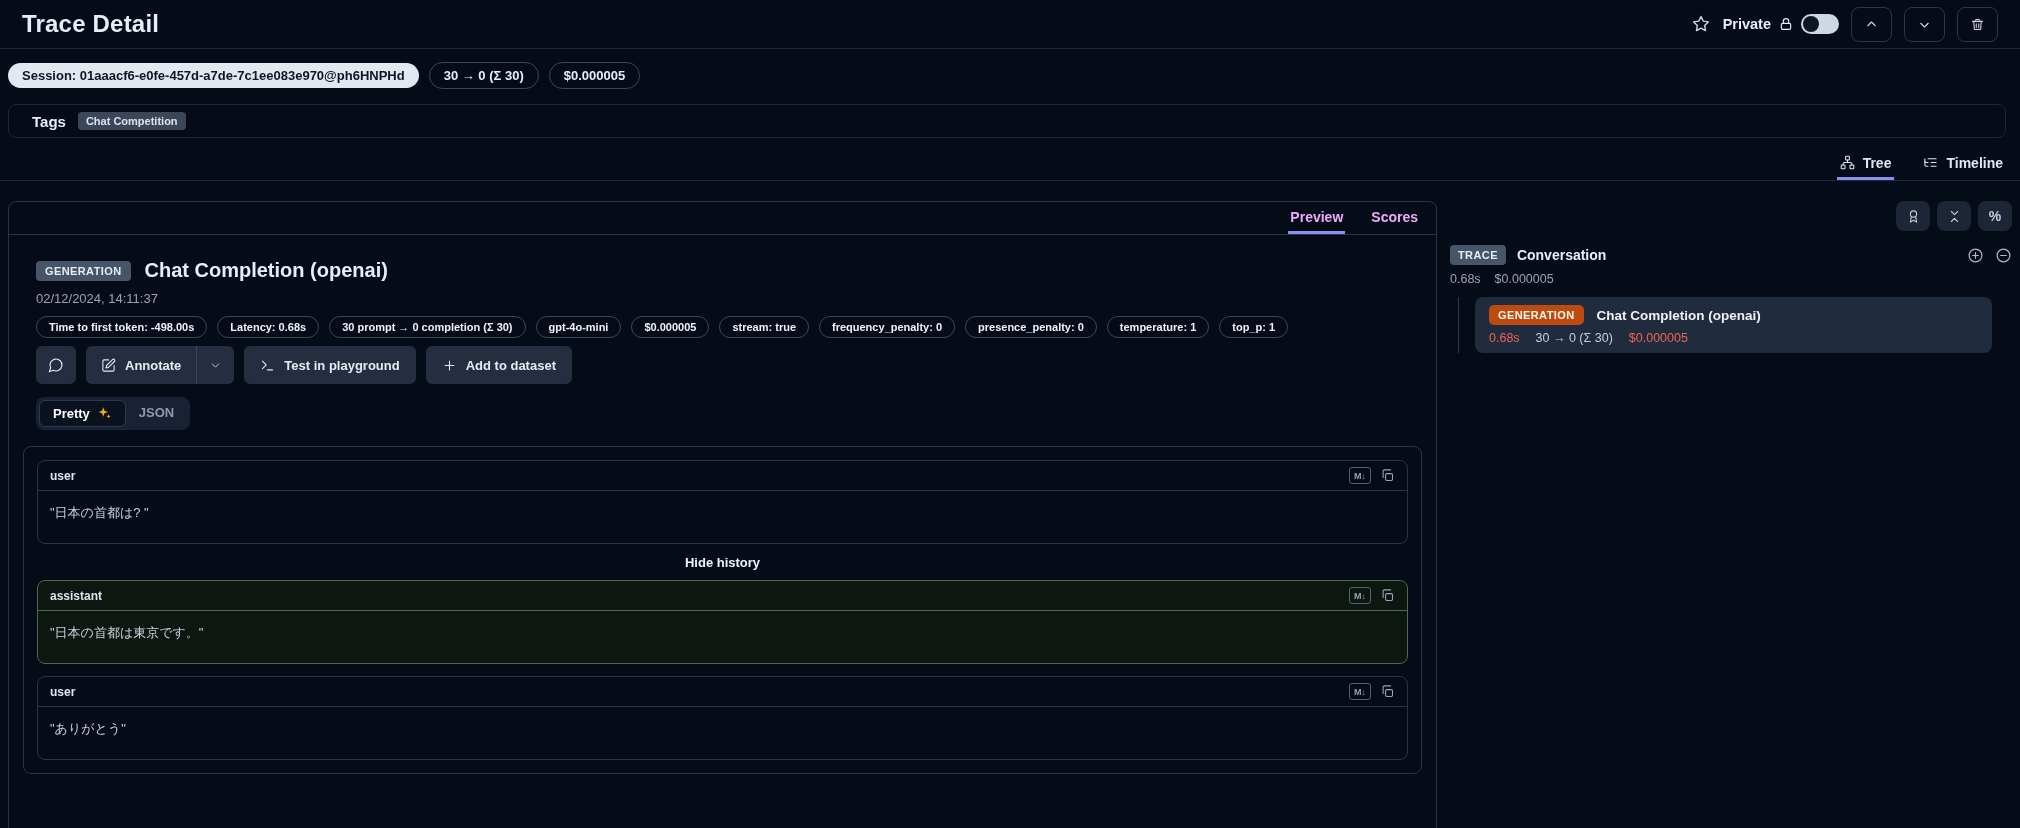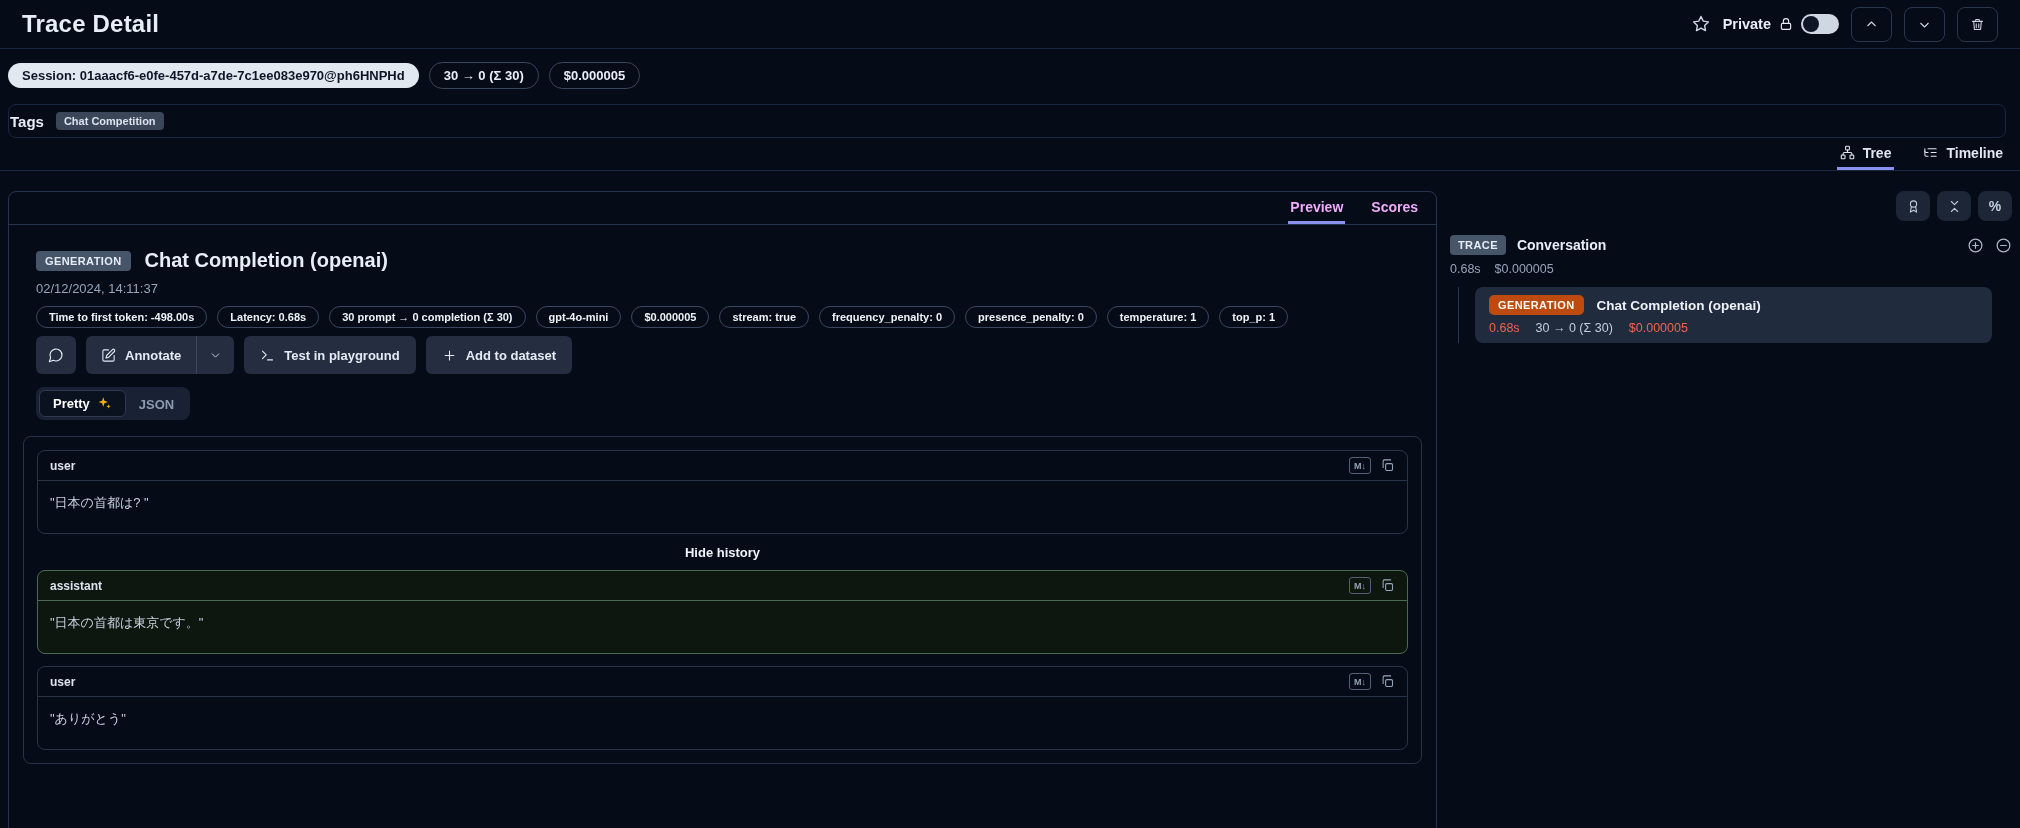--- a/index.html
+++ b/index.html
@@ -26,26 +26,26 @@
   .switch .knob{position:absolute;left:2px;top:2px;width:16px;height:16px;border-radius:50%;background:#0e1626}
   .sqbtn{width:41px;height:35px;border:1px solid #2b374e;border-radius:8px;background:none;color:#cdd6e4;display:flex;align-items:center;justify-content:center;cursor:pointer}
   .divider{height:1px;background:var(--soft-border)}
 
   
   .meta-row{display:flex;gap:10px;align-items:center;margin:13px 0 0 8px}
   .badge-light{background:var(--light-badge);color:#0d1526;font-size:13px;font-weight:600;padding:5px 14px;border-radius:999px;white-space:nowrap}
   .badge-outline{border:1px solid var(--pill-border);color:var(--text);font-size:13px;font-weight:600;padding:5px 14px;border-radius:999px;white-space:nowrap}
 
   
-  .tags-box{margin:15px 14px 0 8px;border:1px solid var(--soft-border);border-radius:8px;height:34px;display:flex;align-items:center;gap:12px;padding:0 1px}
+  .tags-box{margin:15px 14px 0 8px;border:1px solid var(--soft-border);border-radius:8px;height:34px;display:flex;align-items:center;gap:12px;padding:0 23px}
   .tags-box .lbl{font-size:15px;font-weight:700}
   .tag{background:var(--tag-bg);color:#dbe3ee;font-size:11px;font-weight:700;padding:3px 8px;border-radius:4px}
 
   
-  .view-tabs{display:flex;justify-content:flex-end;gap:26px;padding-right:14px;border-bottom:1px solid var(--soft-border);height:33px}
+  .view-tabs{margin-top:10px;display:flex;justify-content:flex-end;gap:26px;padding-right:14px;border-bottom:1px solid var(--soft-border);height:33px}
   .vtab{display:flex;align-items:center;gap:8px;font-size:14px;font-weight:600;color:#dfe7f2;border-bottom:3px solid transparent;padding:0 3px;cursor:pointer}
   .vtab.active{border-bottom-color:var(--accent)}
 
   
   .content{display:flex;align-items:flex-start;gap:13px;padding:20px 8px 0 8px}
   .main-panel{width:1429px;height:700px;border:1px solid var(--panel-border);border-radius:8px;flex:none}
   .ptabs{height:33px;display:flex;justify-content:flex-end;gap:24px;padding-right:16px;border-bottom:1px solid var(--panel-border)}
   .ptab{display:flex;align-items:center;font-size:14px;font-weight:600;color:#f0abfc;border-bottom:3px solid transparent;padding:0 2px;cursor:pointer}
   .ptab.active{border-bottom-color:var(--accent)}
   .panel-body{padding:24px 14px 14px 14px}
@@ -59,21 +59,21 @@
   .pill{border:1px solid var(--pill-border);border-radius:999px;padding:4px 12px;font-size:11px;font-weight:600;color:#eef3f9;white-space:nowrap}
 
   .actions{margin-top:8px;display:flex;gap:10px;align-items:center}
   .abtn{background:var(--btn-bg);border:none;border-radius:6px;height:38px;color:#e4ebf4;font-size:13px;font-weight:600;display:flex;align-items:center;gap:9px;padding:0 16px;cursor:pointer;font-family:inherit}
   .abtn.square{width:40px;justify-content:center;padding:0}
   .split{display:flex;background:var(--btn-bg);border-radius:6px;height:38px;overflow:hidden}
   .split .part{display:flex;align-items:center;gap:9px;padding:0 15px;color:#e4ebf4;font-size:13px;font-weight:600;cursor:pointer}
   .split .sep{width:1px;background:#3a465c;margin:0}
   .split .caret{padding:0 12px;display:flex;align-items:center;cursor:pointer;color:#cdd6e4}
 
-  .fmt-toggle{margin-top:13px;display:inline-flex;background:#192134;border-radius:8px;padding:3px;align-items:flex-end}
+  .fmt-toggle{margin-top:13px;display:inline-flex;background:#192134;border-radius:8px;padding:3px;align-items:flex-start}
   .fmt{font-size:13px;font-weight:600;color:#8d9ab0;padding:5px 13px;border-radius:6px;display:flex;align-items:center;gap:7px;cursor:pointer}
   .fmt.active{background:#0a111f;color:#fff;border:1px solid #2e3950}
 
   .messages{margin-top:16px;border:1px solid var(--msg-border);border-radius:8px;padding:13px}
   .msg{border:1px solid var(--msg-border);border-radius:8px}
   .msg + .msg{margin-top:12px}
   .msg-head{display:flex;align-items:center;justify-content:space-between;padding:6px 12px;border-bottom:1px solid var(--msg-border)}
   .msg .role{font-size:12px;font-weight:700;color:#dbe4ef}
   .msg .tools{display:flex;align-items:center;gap:9px}
   .mdicon{width:22px;height:17px;border:1px solid #55617a;border-radius:3px;font-size:9px;font-weight:700;color:#93a1b5;display:flex;align-items:center;justify-content:center;cursor:pointer}

